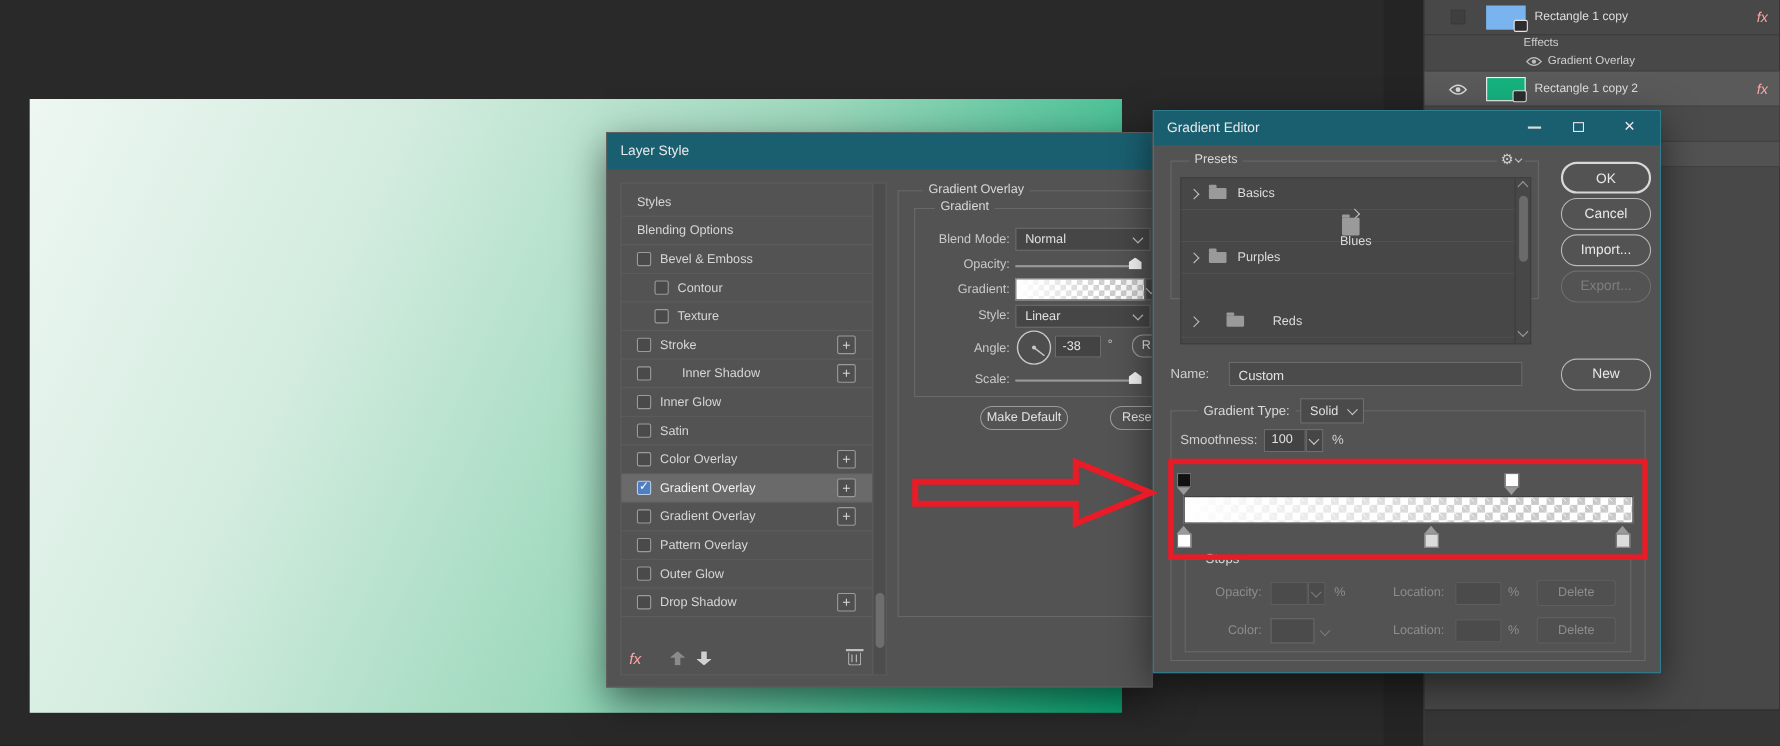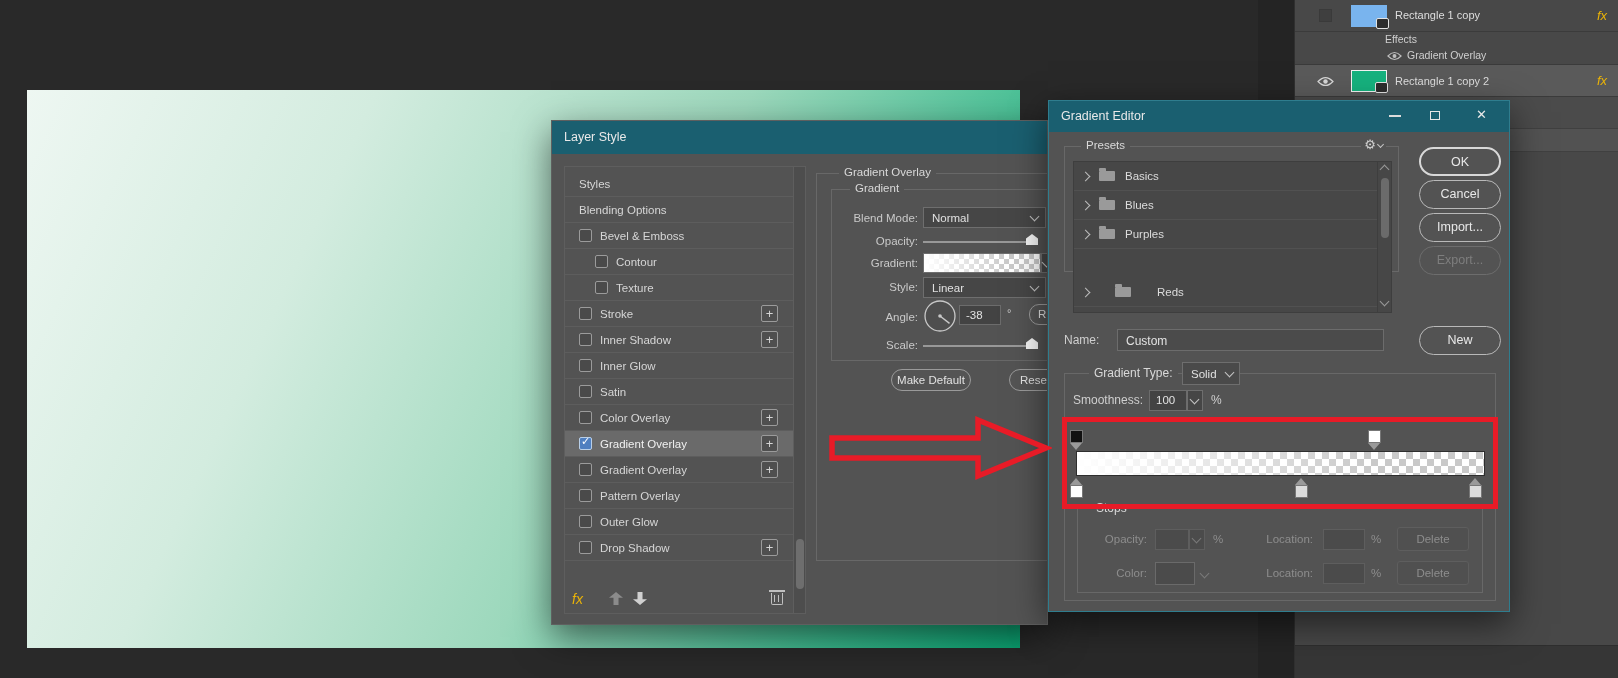--- a/index.html
+++ b/index.html
@@ -12,21 +12,21 @@
   .canvas{left:27px;top:90px;width:993px;height:558px;
           background:linear-gradient(115deg,#eef7f2 0%,#d3ecdf 28%,#9cd8bc 58%,#3cbd90 84%,#0ba875 100%);}
 
   
   .panel-gap{left:1258px;top:0;width:36px;height:678px;background:#242424;}
   .layers{left:1294px;top:0;width:324px;height:678px;background:#484848;border-left:1px solid #303030;}
   .lrow{position:absolute;left:0;width:100%;}
   .lthumb{position:absolute;width:36px;height:22px;}
   .lbadge{position:absolute;right:-2px;bottom:-2px;width:13px;height:11px;background:#2d2d2d;
           border:1px solid #e3e3e3;border-radius:2px;}
-  .fx{font-style:italic;font-size:13px;color:#eab308;}
+  .fx{font-style:italic;font-size:13px;color:#fca5a5;}
   .eye{display:inline-block;}
   .lname{font-size:11px;color:#dedede;}
   .lsub{font-size:10.5px;color:#cfcfcf;}
 
   
   .dialog{position:absolute;background:#535353;box-shadow:0 12px 34px rgba(0,0,0,.55);}
   .titlebar{position:absolute;left:0;top:0;width:100%;background:#1a5f70;color:#e9e9e9;}
   .tb-text{position:absolute;left:12px;top:0;font-size:12.5px;line-height:31px;}
 
   
@@ -155,21 +155,21 @@
         </div>
       <div class="lsrow" style="top:108px;width:230px;padding-left:30px;">
           <span class="cb"></span>
           <span>Texture</span>
         </div>
       <div class="lsrow" style="top:134px;width:230px;padding-left:14px;">
           <span class="cb"></span>
           <span>Stroke</span>
           <span class="plusbox">+</span>
         </div>
-      <div class="lsrow" style="top:160px;width:230px;padding-left:14px;">
+      <div class="lsrow" style="top:160px;width:230px;padding-left:14px;gap:20px;">
           <span class="cb"></span>
           <span>Inner Shadow</span>
           <span class="plusbox">+</span>
         </div>
       <div class="lsrow" style="top:186px;width:230px;padding-left:14px;">
           <span class="cb"></span>
           <span>Inner Glow</span>
         </div>
       <div class="lsrow" style="top:212px;width:230px;padding-left:14px;align-items:center;">
           <span class="cb"></span>
@@ -275,21 +275,21 @@
 
     <div class="group" style="left:15px;top:45px;width:335px;height:126px;">
       <span class="gtitle" style="left:16px;">Presets</span>
       <span class="abs" style="right:12px;top:-10px;background:#535353;padding:0 3px;font-size:13px;color:#cfcfcf;"><span>⚙</span><span class="chev" style="position:relative;display:inline-block;width:5px;height:5px;margin-left:2px;top:-2px;"></span></span>
       <div class="abs" style="left:8px;top:14px;width:319px;height:152px;background:#474747;border:1px solid #3e3e3e;">
         <div class="prerow" style="top:0;">
             <span class="fchev"></span>
             <span class="fold"></span>
             <span>Basics</span>
           </div>
-        <div class="prerow" style="top:29px;">
+        <div class="prerow" style="top:29px;flex-direction:column;">
             <span class="fchev"></span>
             <span class="fold"></span>
             <span>Blues</span>
           </div>
         <div class="prerow" style="top:58px;">
             <span class="fchev"></span>
             <span class="fold"></span>
             <span>Purples</span>
           </div>
         <div class="prerow" style="top:116px;gap:16px;">

